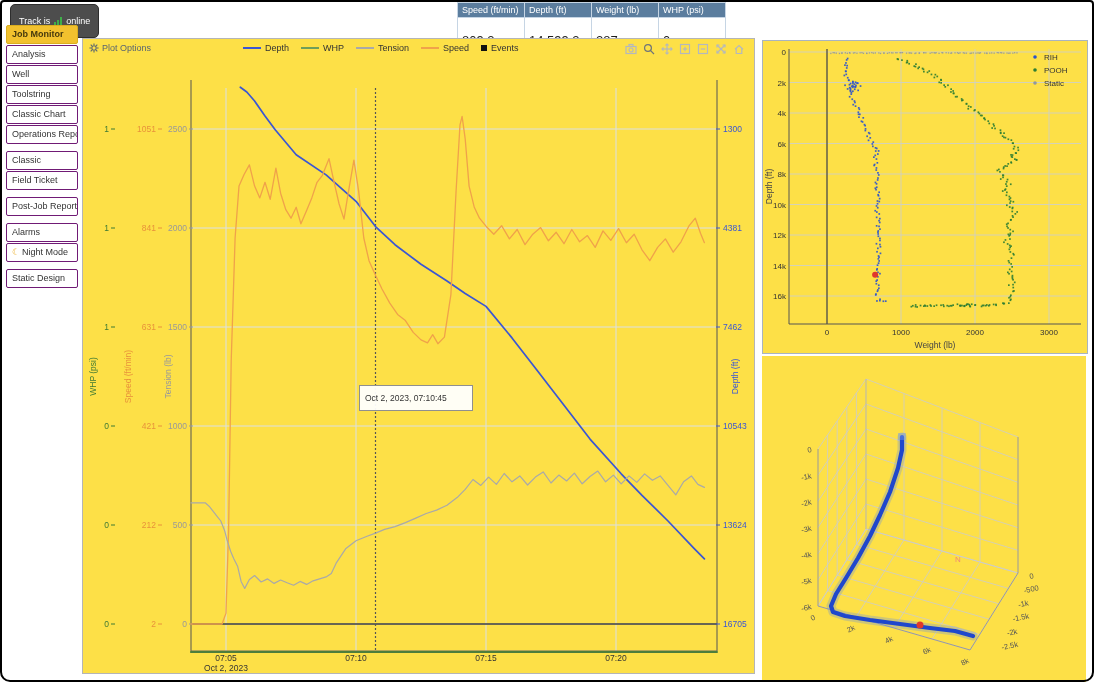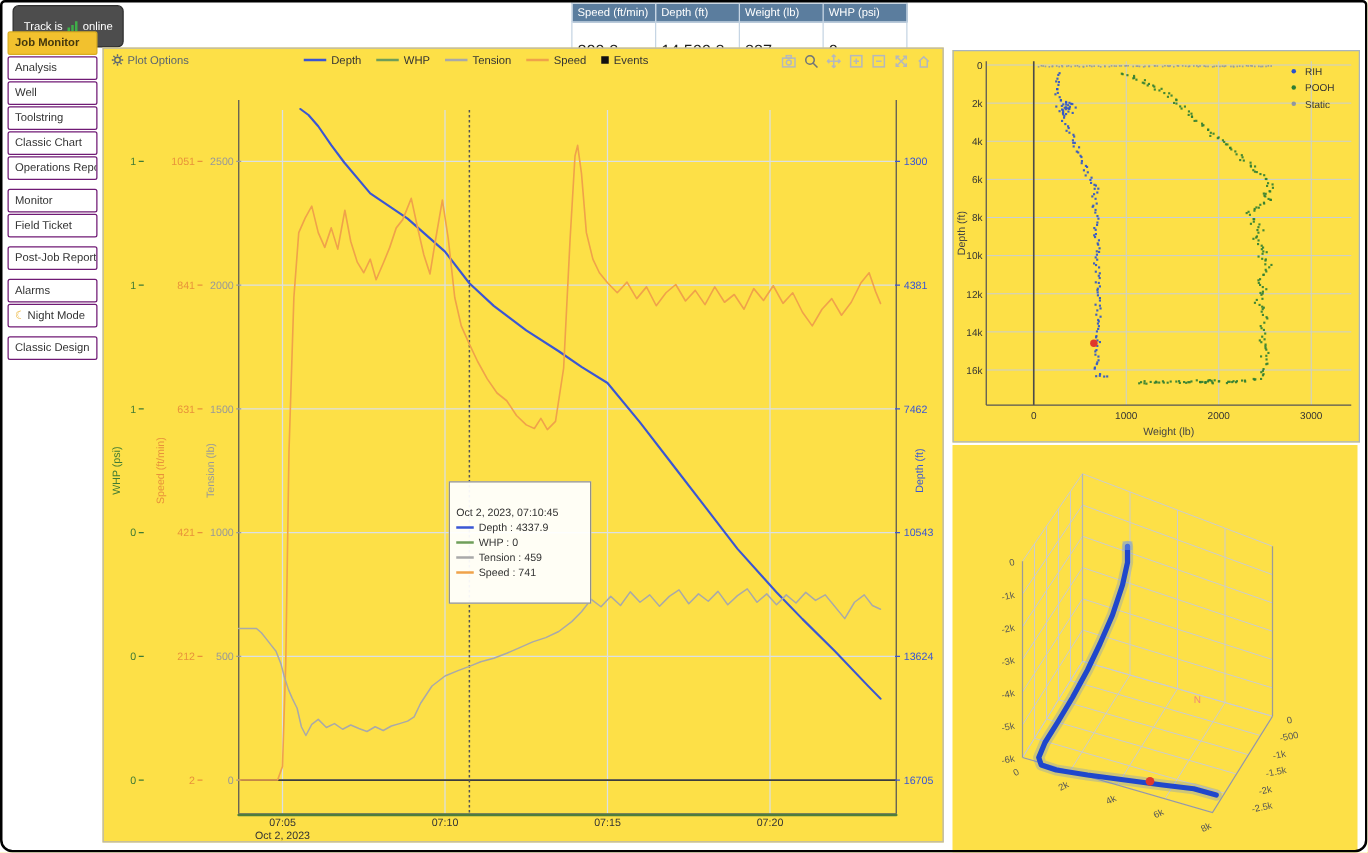--- a/index.html
+++ b/index.html
@@ -32,21 +32,21 @@
   #main-head{position:absolute;left:0;top:0;width:100%;height:20px;}
   #plot-options{position:absolute;left:6px;top:4px;font-size:9px;color:#5a6570;display:flex;gap:3px;align-items:center;cursor:pointer;}
   #main-legend{position:absolute;left:160px;top:4px;display:flex;gap:12px;align-items:flex-start;}
   .lg-item{display:flex;align-items:center;gap:4px;font-size:9px;color:#333;cursor:pointer;}
   .lg-line{width:18px;height:2px;}
   .lg-sq{width:6px;height:6px;}
   #modebar{position:absolute;right:8px;top:3px;display:flex;gap:4px;}
   #modebar .mb{width:14px;height:14px;display:flex;align-items:center;justify-content:center;cursor:pointer;}
   
   #hover-tip{position:absolute;left:276px;top:346px;width:102px;background:rgba(255,255,255,.95);
-    border:1px solid #8f8f8f;font-size:8.5px;color:#333;padding:19px 5px;z-index:5;}
+    border:1px solid #8f8f8f;font-size:8.5px;color:#333;padding:7px 5px;z-index:5;}
   #hover-tip .tt-row{display:flex;align-items:center;gap:4px;margin-top:2px;}
   .tt-sw{width:14px;height:2px;flex:0 0 auto;}
   svg{display:block;}
   text{font-family:"Liberation Sans","DejaVu Sans",sans-serif;}
 </style>
 </head>
 <body>
 
 <div id="frame"></div>
 
@@ -61,29 +61,29 @@
 </button>
 
 <nav id="sidebar">
     <div class="sb-item active"><span>Job Monitor</span></div>
     <div class="sb-item"><span>Analysis</span></div>
     <div class="sb-item"><span>Well</span></div>
     <div class="sb-item"><span>Toolstring</span></div>
     <div class="sb-item"><span>Classic Chart</span></div>
     <div class="sb-item"><span>Operations Report</span></div>
     <div class="sb-gap"></div>
-    <div class="sb-item"><span>Monitor</span></div>
+    <div class="sb-item"><span>Classic</span></div>
     <div class="sb-item"><span>Field Ticket</span></div>
     <div class="sb-gap"></div>
     <div class="sb-item"><span>Post-Job Report</span></div>
     <div class="sb-gap"></div>
     <div class="sb-item"><span>Alarms</span></div>
     <div class="sb-item"><span class="moon">☾</span><span>Night Mode</span></div>
     <div class="sb-gap"></div>
-    <div class="sb-item"><span>Classic Design</span></div>
+    <div class="sb-item"><span>Static Design</span></div>
   </nav>
 
 <table id="status-table">
   <tbody>
     <tr id="st-head">
         <th>Speed (ft/min)</th>
         <th>Depth (ft)</th>
         <th>Weight (lb)</th>
         <th>WHP (psi)</th>
       </tr>
@@ -257,38 +257,20 @@
       <text x="403" y="622" font-size="8.5" text-anchor="middle" fill="#333">07:15</text>
       <text x="533" y="622" font-size="8.5" text-anchor="middle" fill="#333">07:20</text>
       <text x="143" y="632" font-size="8.5" text-anchor="middle" fill="#333">Oct 2, 2023</text>
       <path d="M157.3,48.2 L163.8,53.0 L171.6,62.0 L182.0,77.1 L192.4,91.0 L213.2,115.7 L243.1,135.9 L273.0,162.3 L292.5,187.6 L312.0,205.7 L338.0,225.3 L364.0,242.0 L382.2,254.5 L403.0,267.4 L429.0,298.9 L455.0,332.6 L481.0,366.3 L507.0,400.1 L538.2,434.8 L559.0,456.3 L585.0,482.0 L611.0,509.3 L621.4,519.9 " fill="none" stroke="#3a56d4" stroke-width="1.7" stroke-linejoin="round" stroke-linecap="round"></path>
       <path d="M107.9,585.0 L139.1,585.0 L143.0,574.1 L145.6,491.6 L148.2,321.7 L152.1,199.0 L156.0,147.1 L161.2,135.3 L166.4,125.9 L171.6,147.1 L176.8,158.9 L182.0,143.3 L187.2,160.3 L192.9,129.2 L197.6,154.2 L202.8,170.7 L208.0,179.2 L213.2,168.3 L217.9,184.8 L223.6,171.6 L228.8,158.9 L234.0,143.3 L239.2,136.7 L246.0,119.7 L250.9,142.4 L256.1,165.0 L261.0,180.1 L265.2,154.2 L270.9,121.1 L275.6,151.8 L280.8,199.0 L286.0,221.7 L292.5,236.3 L299.0,250.0 L306.8,264.1 L314.6,275.4 L322.4,281.6 L330.2,293.4 L338.0,300.9 L344.5,303.8 L349.7,295.7 L354.9,304.7 L361.4,298.1 L367.9,255.6 L373.1,151.8 L377.0,85.8 L379.1,77.3 L382.2,99.9 L386.1,147.1 L391.3,168.3 L396.5,179.2 L403.0,187.2 L410.8,195.2 L418.6,186.7 L426.4,199.9 L434.2,190.5 L442.0,205.6 L449.8,195.2 L457.6,188.6 L465.4,201.8 L473.2,193.3 L481.0,204.7 L488.8,190.5 L496.6,202.8 L504.4,196.6 L512.2,208.4 L520.0,191.9 L527.8,201.4 L535.6,189.6 L543.4,203.7 L551.2,195.2 L559.0,210.8 L566.8,221.7 L574.6,208.4 L582.4,199.9 L590.2,213.2 L598.0,202.8 L605.8,187.2 L612.3,179.2 L617.5,194.3 L621.4,203.7 " fill="none" stroke="#f0a24a" stroke-width="1.3" stroke-linejoin="round" stroke-linecap="round"></path>
       <path d="M107.9,463.8 L122.2,463.8 L126.1,467.2 L130.0,472.1 L133.9,477.1 L137.8,482.0 L141.7,491.9 L144.3,501.8 L147.7,512.5 L150.8,519.7 L154.7,527.6 L158.1,542.4 L161.7,549.4 L166.4,540.5 L171.6,536.5 L178.1,543.0 L184.6,539.9 L191.1,544.4 L197.6,541.0 L204.1,543.8 L210.6,546.2 L217.1,542.4 L223.6,545.4 L230.1,541.8 L236.6,539.9 L243.1,537.9 L248.3,534.5 L253.5,523.6 L262.6,509.8 L273.0,501.8 L283.4,497.5 L292.5,494.1 L301.6,490.4 L312.0,487.6 L322.4,483.6 L332.8,479.1 L343.2,474.5 L353.6,471.1 L364.0,466.2 L374.4,458.3 L382.2,450.4 L390.0,440.5 L397.8,446.4 L405.6,438.1 L413.4,445.4 L421.2,434.5 L429.0,442.8 L436.8,436.9 L444.6,446.0 L452.4,438.1 L460.2,432.9 L468.0,444.0 L475.8,436.1 L483.6,442.0 L491.4,434.1 L499.2,444.8 L507.0,437.5 L514.8,432.1 L522.6,442.8 L530.4,436.1 L538.2,444.8 L546.0,436.9 L553.8,443.4 L561.6,434.9 L569.4,441.3 L577.2,436.9 L585.0,446.4 L592.8,455.9 L600.6,442.8 L608.4,436.9 L614.9,445.4 L621.4,448.4 " fill="none" stroke="#a9a9a9" stroke-width="1.2" stroke-linejoin="round" stroke-linecap="round"></path>
       <path d="M107.9,613 L634,613" fill="none" stroke="#4e7d3c" stroke-width="2" stroke-linejoin="round" stroke-linecap="round"></path>
     </svg>
   <div id="hover-tip">
     <div>Oct 2, 2023, 07:10:45</div>
-    <div id="tt-rows">
-        <div class="tt-row">
-          <span class="tt-sw" style="background: rgb(58, 86, 212);"></span>
-          <span>Depth : 4337.9</span>
-        </div>
-        <div class="tt-row">
-          <span class="tt-sw" style="background: rgb(111, 158, 90);"></span>
-          <span>WHP : 0</span>
-        </div>
-        <div class="tt-row">
-          <span class="tt-sw" style="background: rgb(169, 169, 169);"></span>
-          <span>Tension : 459</span>
-        </div>
-        <div class="tt-row">
-          <span class="tt-sw" style="background: rgb(240, 162, 74);"></span>
-          <span>Speed : 741</span>
-        </div>
-      </div>
   </div>
 </div>
 
 <div id="scatter-panel" class="panel">
   <svg id="scatter-svg" width="324" height="312">
       <line x1="26" y1="11" x2="318" y2="11" stroke="#c9ced4" stroke-width="0.8"></line>
       <text x="23" y="14" font-size="8" text-anchor="end" fill="#333">0</text>
       <line x1="26" y1="41.5" x2="318" y2="41.5" stroke="#c9ced4" stroke-width="0.8"></line>
       <text x="23" y="44.5" font-size="8" text-anchor="end" fill="#333">2k</text>
       <line x1="26" y1="72" x2="318" y2="72" stroke="#c9ced4" stroke-width="0.8"></line>

